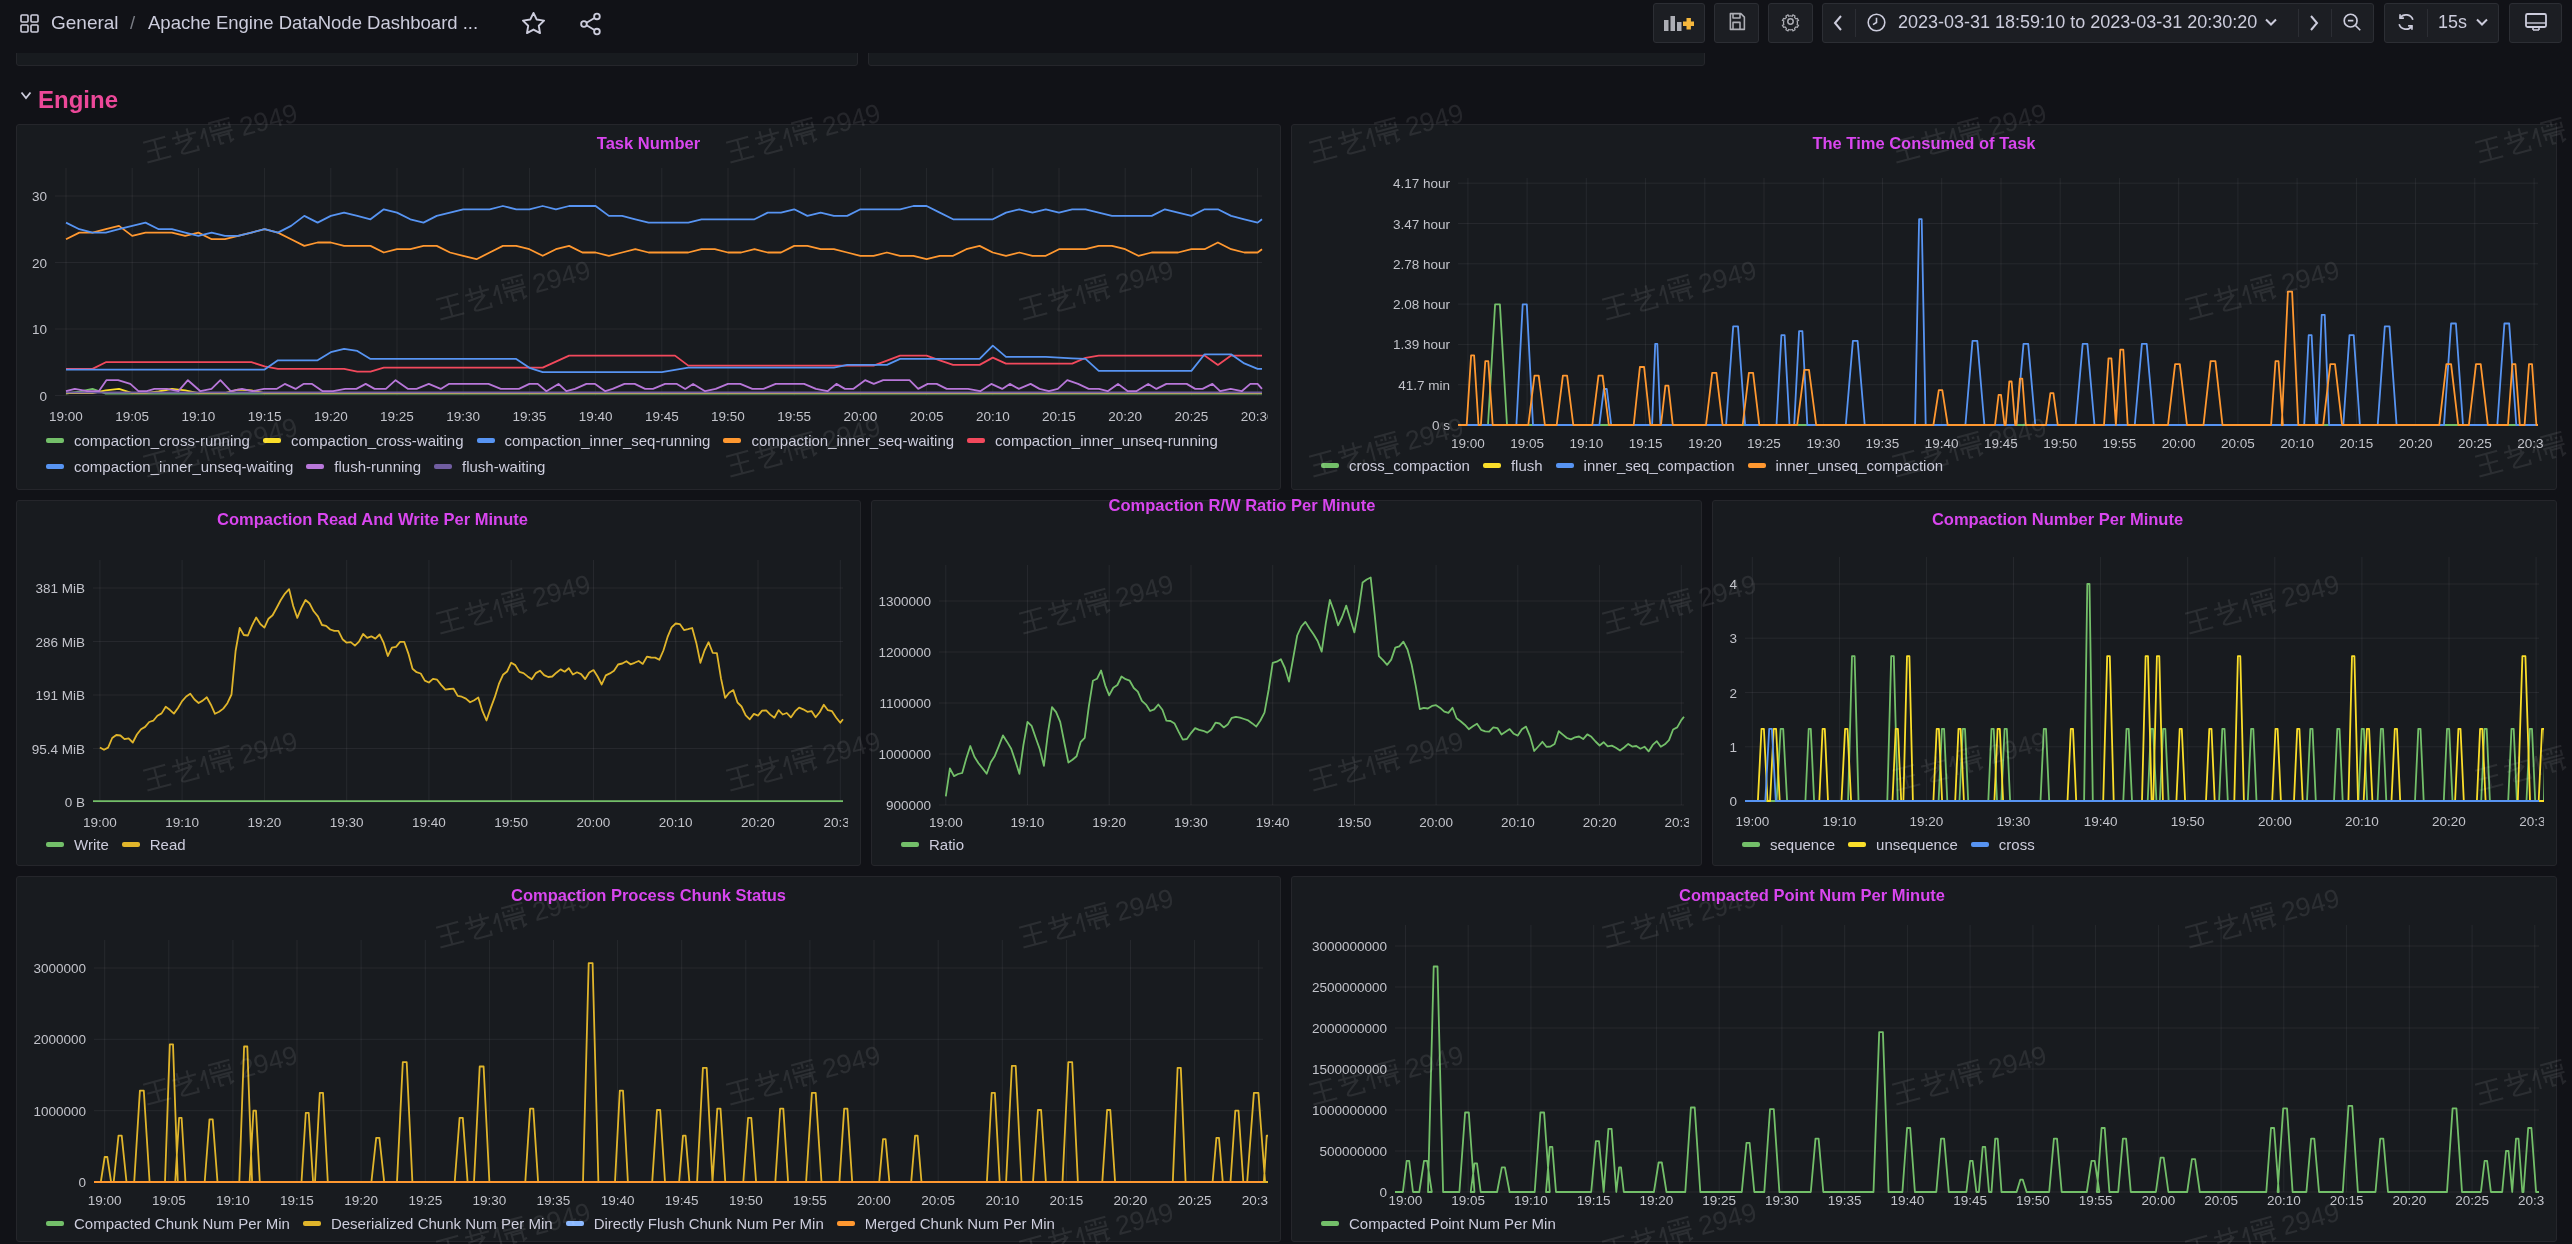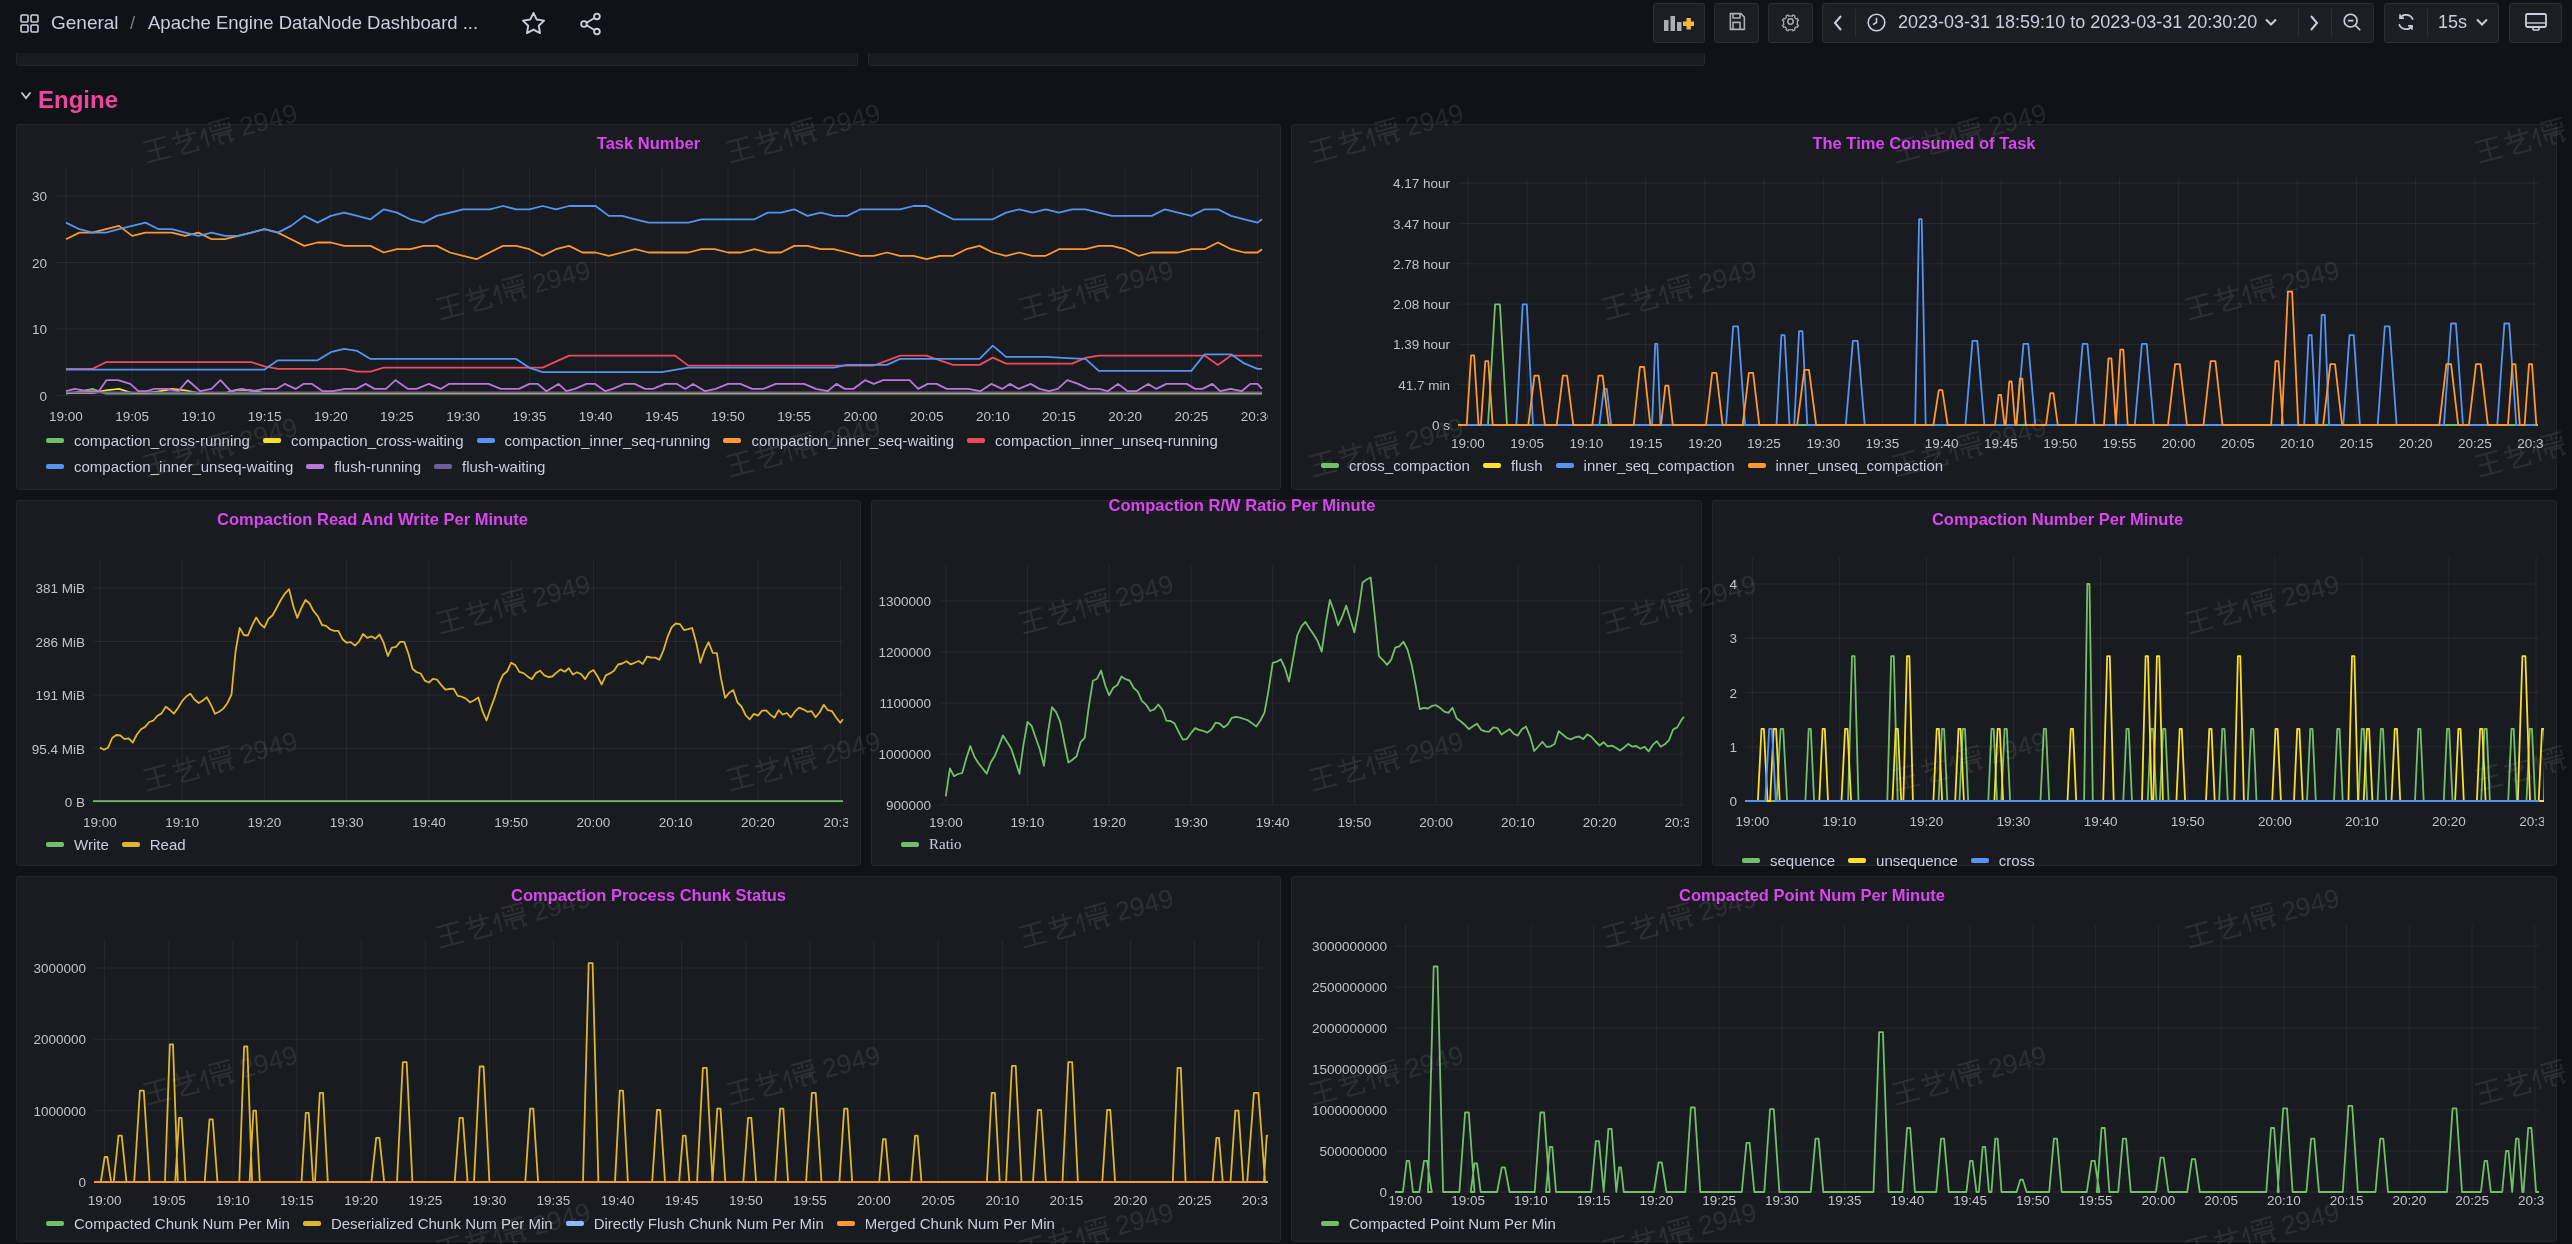--- a/index.html
+++ b/index.html
@@ -520,26 +520,26 @@
       <span class="litem"><span class="sw" style="background:#5794f2"></span>inner_seq_compaction</span>
       <span class="litem"><span class="sw" style="background:#ff9830"></span>inner_unseq_compaction</span>
     </div>
   </div>
 <div class="legend" style="left:46px;top:831px;">
     <div class="lrow">
       <span class="litem"><span class="sw" style="background:#73bf69"></span>Write</span>
       <span class="litem"><span class="sw" style="background:#e0b52b"></span>Read</span>
     </div>
   </div>
-<div class="legend" style="left:901px;top:831px;font-family:Liberation Serif, serif;">
+<div class="legend" style="left:901px;top:831px;">
     <div class="lrow">
       <span class="litem"><span class="sw" style="background:#73bf69"></span>Ratio</span>
     </div>
   </div>
-<div class="legend" style="left:1742px;top:831px;margin-top:16px;">
+<div class="legend" style="left:1742px;top:831px;">
     <div class="lrow">
       <span class="litem"><span class="sw" style="background:#73bf69"></span>sequence</span>
       <span class="litem"><span class="sw" style="background:#fade2a"></span>unsequence</span>
       <span class="litem"><span class="sw" style="background:#5794f2"></span>cross</span>
     </div>
   </div>
 <div class="legend" style="left:46px;top:1210px;">
     <div class="lrow">
       <span class="litem"><span class="sw" style="background:#73bf69"></span>Compacted Chunk Num Per Min</span>
       <span class="litem"><span class="sw" style="background:#e0b52b"></span>Deserialized Chunk Num Per Min</span>

